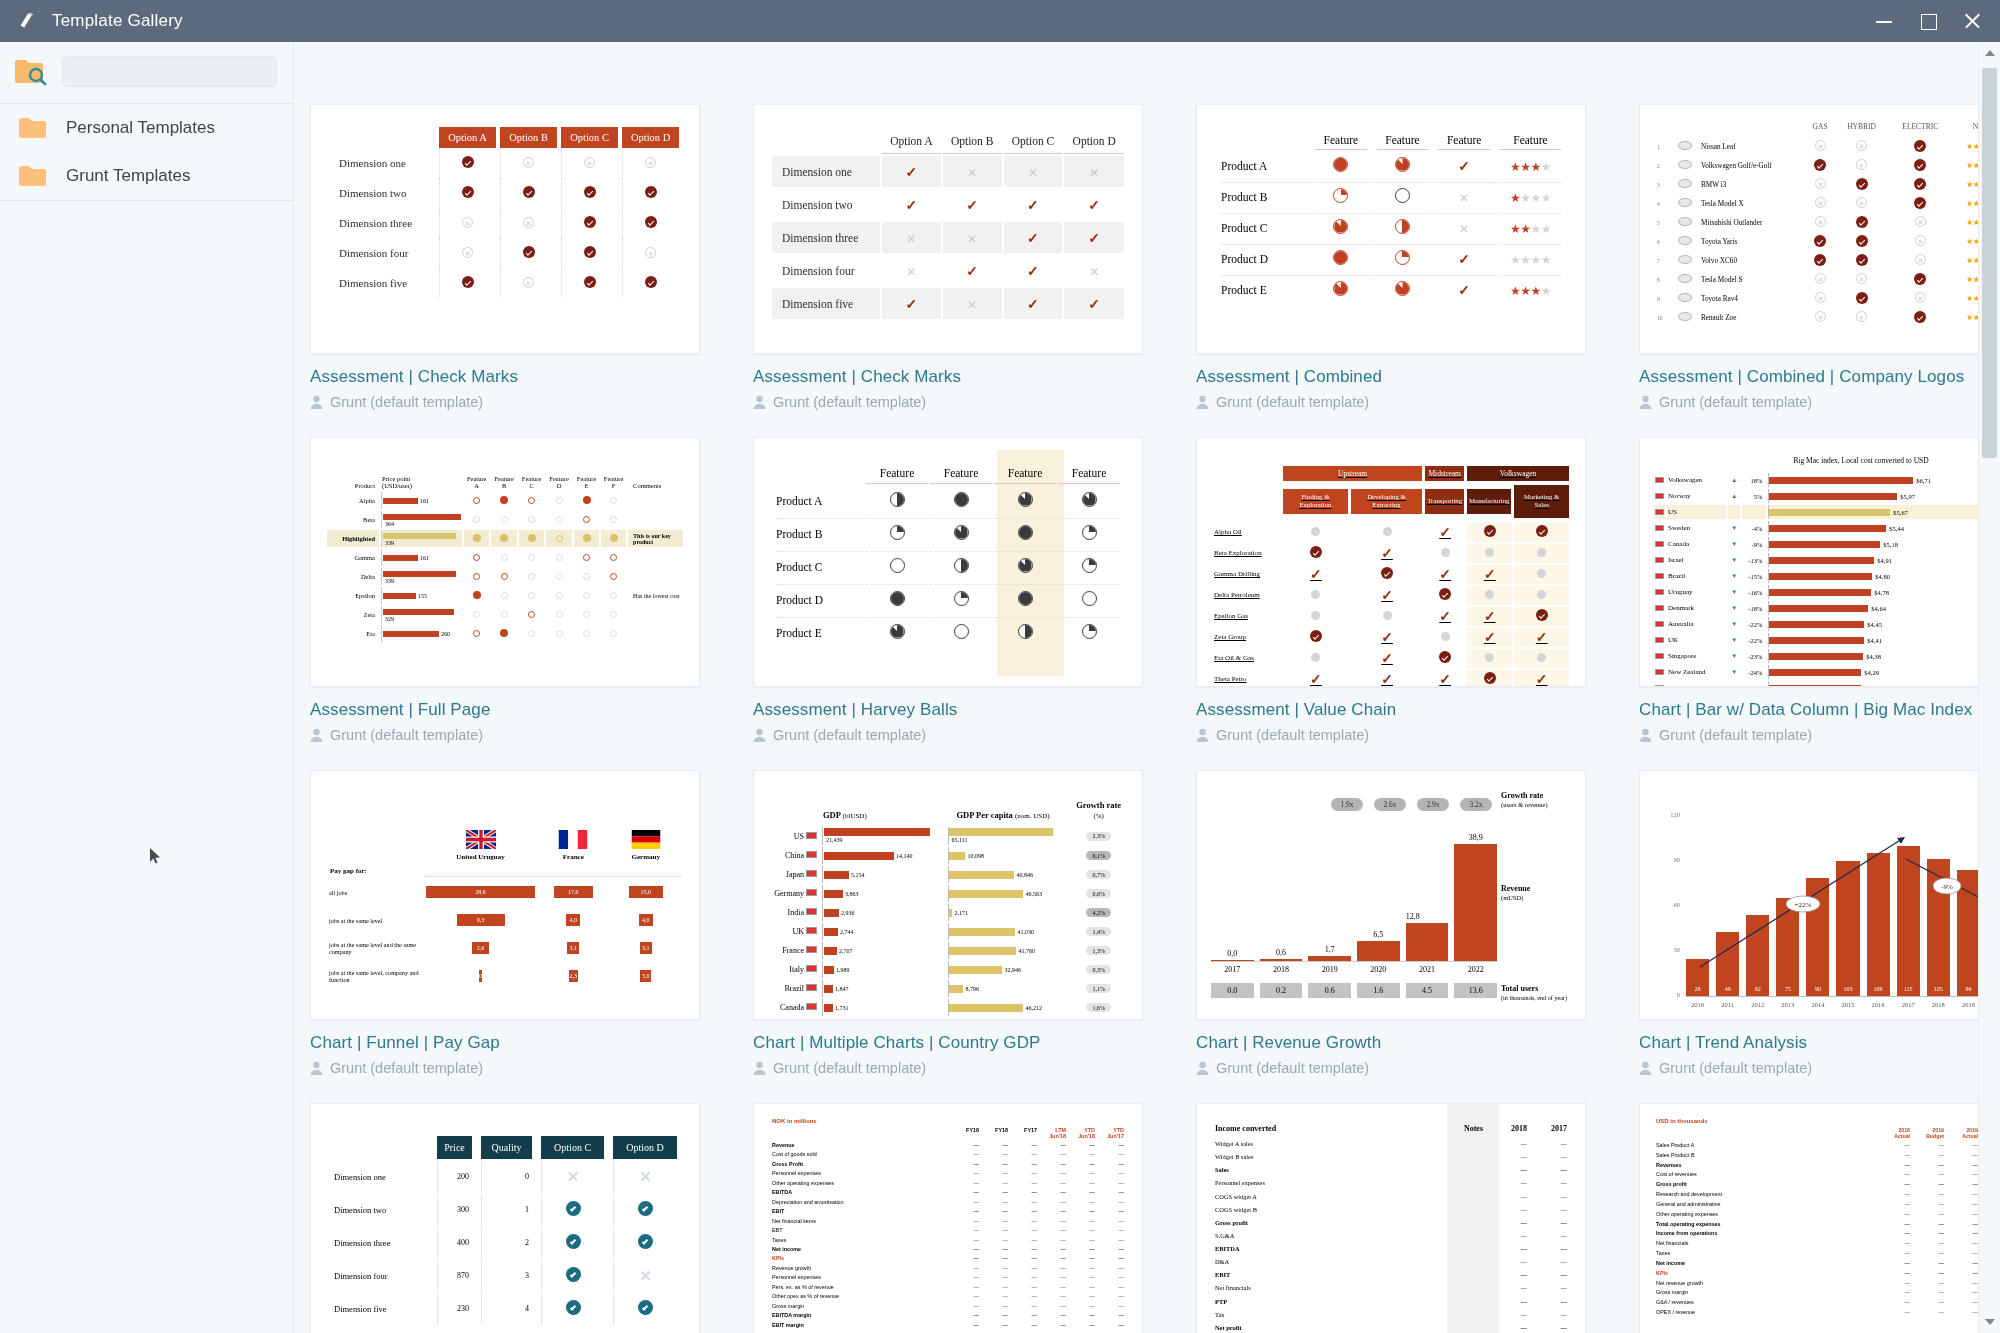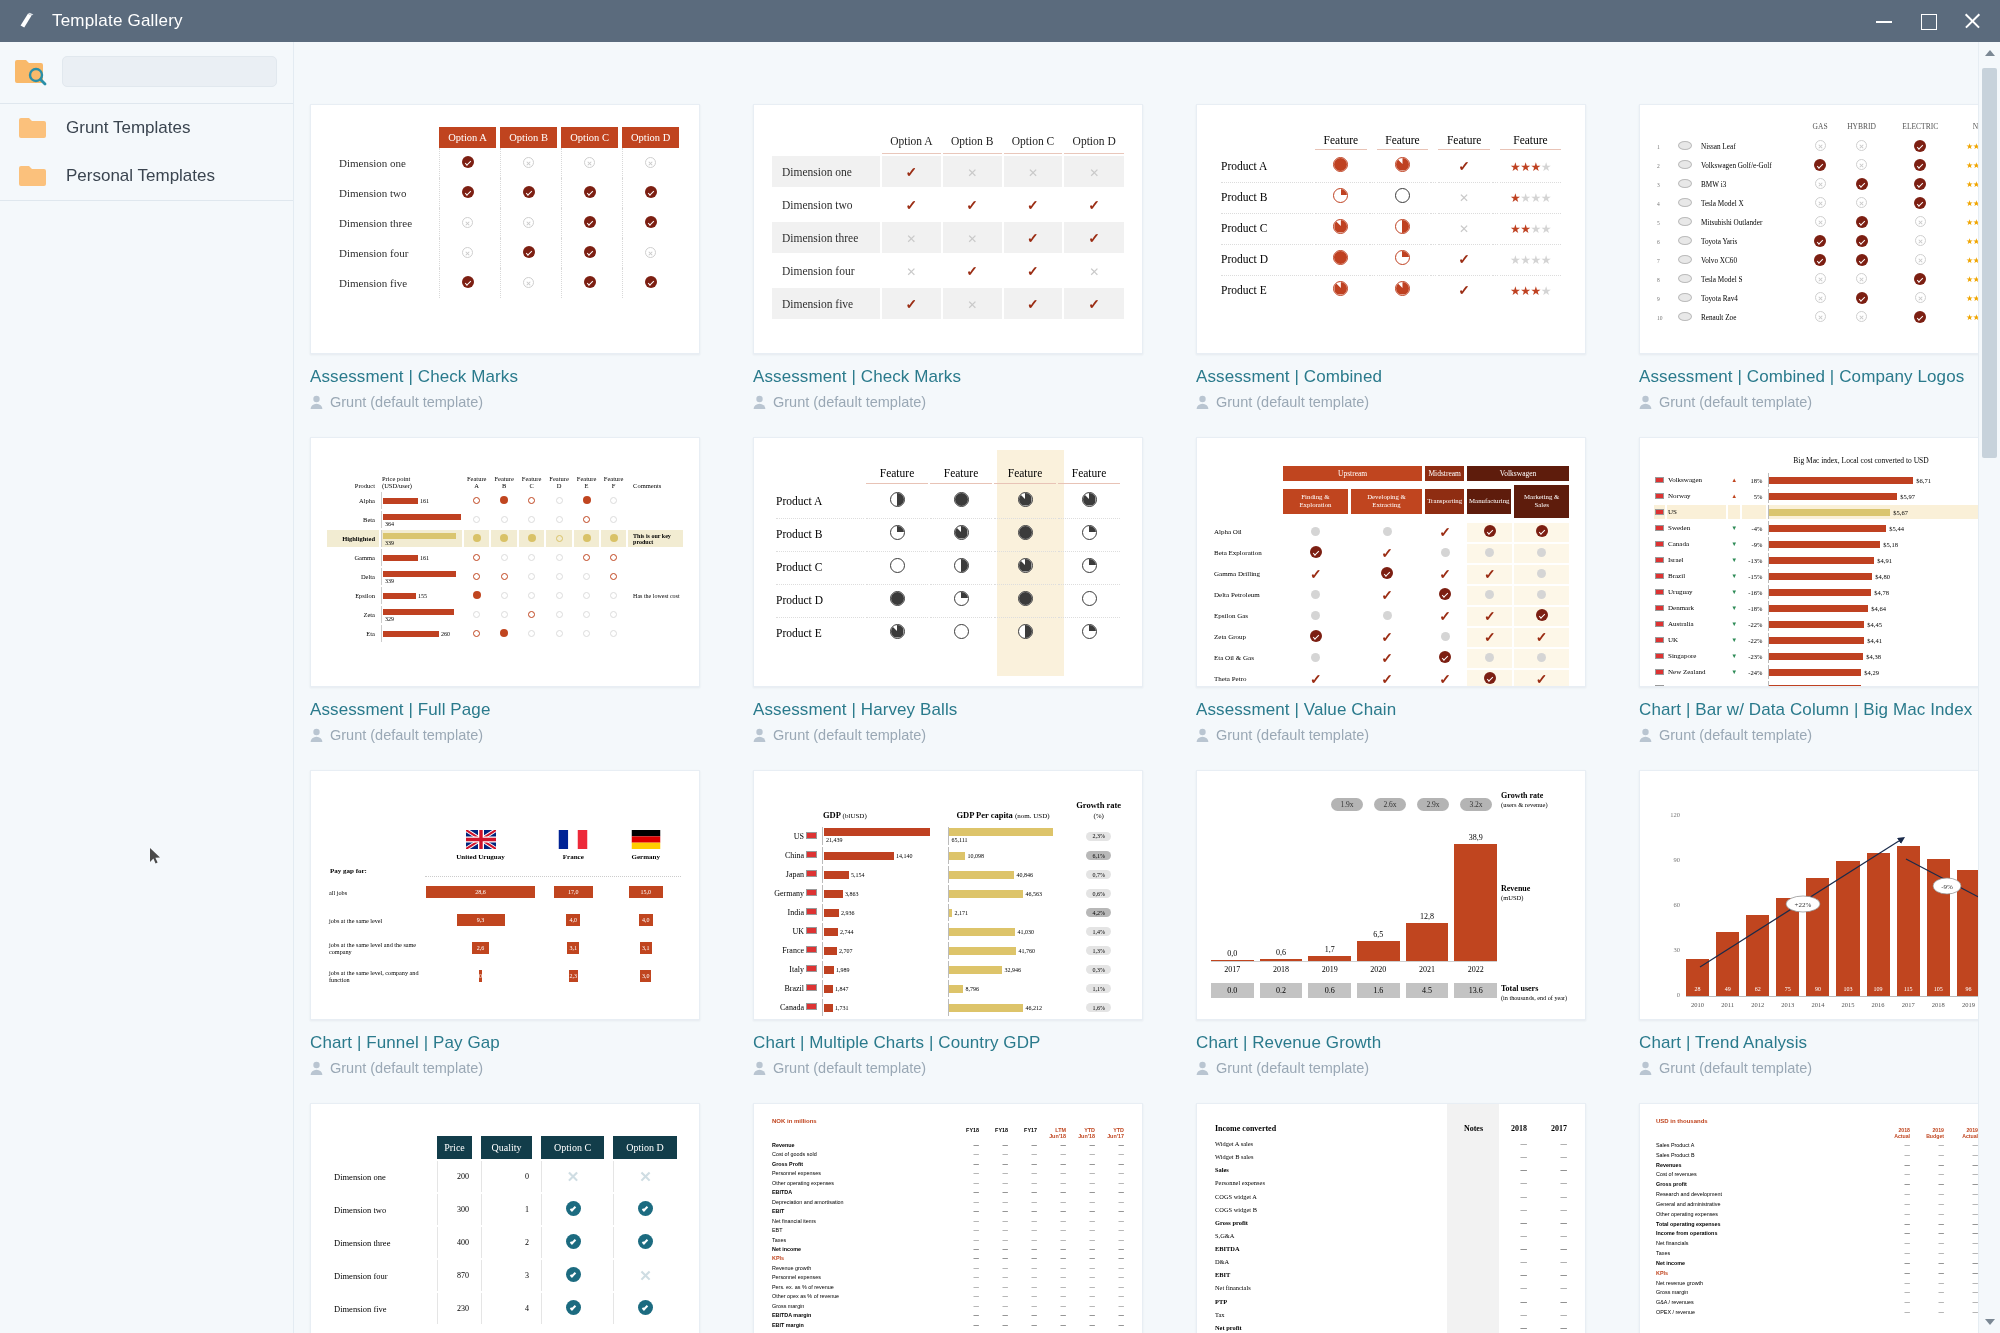--- a/index.html
+++ b/index.html
@@ -154,28 +154,28 @@
       <input class="srow-input" value="" placeholder="" style="">
     </div>
 
     <div class="side-div"></div>
 
 
     <div class="side-item">
       <svg class="side-icon" viewBox="0 0 34 26">
         <path d="M1 5 a2 2 0 0 1 2-2 h8 l3 3 h12 a2 2 0 0 1 2 2 v13 a2 2 0 0 1-2 2 H3 a2 2 0 0 1-2-2 Z" fill="#fbc17c"></path>
       </svg>
-      <span>Grunt Templates</span>
+      <span>Personal Templates</span>
     </div>
 
     <div class="side-item">
       <svg class="side-icon" viewBox="0 0 34 26">
         <path d="M1 5 a2 2 0 0 1 2-2 h8 l3 3 h12 a2 2 0 0 1 2 2 v13 a2 2 0 0 1-2 2 H3 a2 2 0 0 1-2-2 Z" fill="#fbc17c"></path>
       </svg>
-      <span>Personal Templates</span>
+      <span>Grunt Templates</span>
     </div>
 
     <div class="side-div"></div>
 
 
     <svg class="cursor-arrow" viewBox="0 0 11 16">
       <path d="M0 0 L0 14 L3.4 10.6 L5.6 15.4 L7.6 14.4 L5.4 9.8 L10 9.6 Z" fill="#4a4a4a"></path>
     </svg>
   </div>
 
@@ -700,21 +700,21 @@
           <svg class="user-icon" viewBox="0 0 13 14">
               <circle cx="6.5" cy="4" r="3.2" fill="#b9c5d1"></circle>
               <path d="M0.6 14 a5.9 5.2 0 0 1 11.8 0 Z" fill="#b9c5d1"></path>
             </svg>
           <span>Grunt (default template)</span>
         </div>
       </div>
 
       <div class="card">
         <div class="thumb">
-          <div class="tw" style="padding:26px 14px;font-family:'Liberation Serif',serif;">
+          <div class="tw" style="padding:26px 14px;font-family:'Liberation Serif',serif;text-decoration:underline;">
             <table style="width:100%;font-size:7.5px;">
               <tbody>
                   <tr>
                 <td style="width:68px;"></td>
                 <td colspan="2" style="padding:0 1px 2px 0;">
                   <div style="background:#c0451f;color:#fff;text-align:center;font-size:7.5px;padding:3px 0;">Upstream</div>
                 </td>
                 <td style="padding:0 1px 2px 0;">
                   <div style="background:#8f2d12;color:#fff;text-align:center;font-size:7.5px;padding:3px 0;">Midstream</div>
                 </td>
@@ -1151,21 +1151,21 @@
                   <div style="width:100%;height:2px;background:#c0451f;"></div>
                 </div>
                 <div style="flex:1;display:flex;flex-direction:column;justify-content:flex-end;align-items:center;">
                   <div style="font-size:8px;margin-bottom:2px;">1,7</div>
                   <div style="width:100%;height:5px;background:#c0451f;"></div>
                 </div>
                 <div style="flex:1;display:flex;flex-direction:column;justify-content:flex-end;align-items:center;">
                   <div style="font-size:8px;margin-bottom:2px;">6,5</div>
                   <div style="width:100%;height:20px;background:#c0451f;"></div>
                 </div>
-                <div style="flex:1;display:flex;flex-direction:column;justify-content:flex-end;align-items:center;">
+                <div style="flex:1;display:flex;flex-direction:column;justify-content:flex-end;">
                   <div style="font-size:8px;margin-bottom:2px;">12,8</div>
                   <div style="width:100%;height:38px;background:#c0451f;"></div>
                 </div>
                 <div style="flex:1;display:flex;flex-direction:column;justify-content:flex-end;align-items:center;">
                   <div style="font-size:8px;margin-bottom:2px;">38,9</div>
                   <div style="width:100%;height:117px;background:#c0451f;"></div>
                 </div>
               </div>
             <div id="rev-years" style="position:absolute;left:14px;top:194px;width:286px;display:flex;gap:6px;font-size:8px;">
                 <div style="flex:1;text-align:center;">2017</div>

